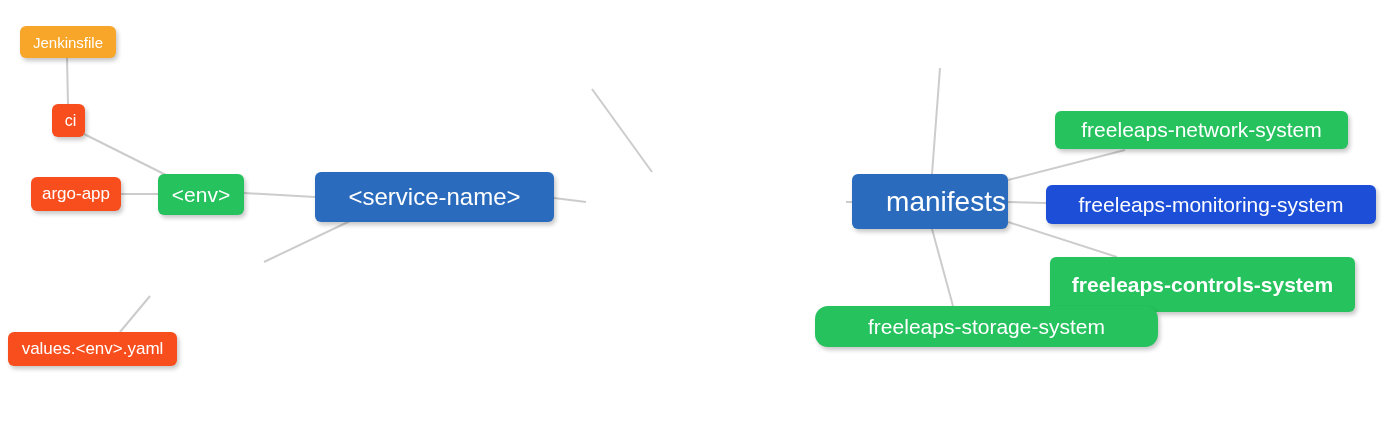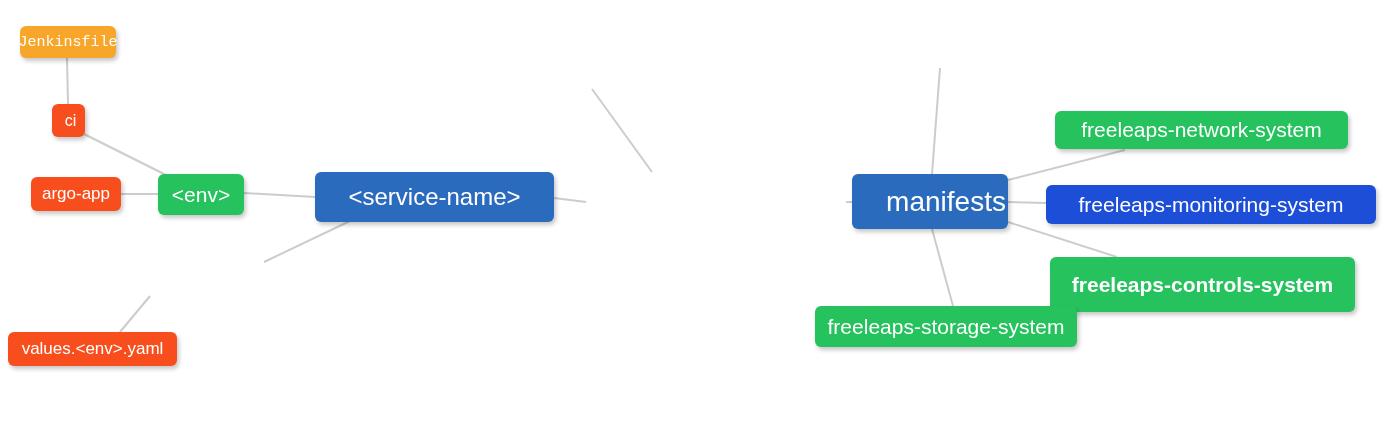--- a/index.html
+++ b/index.html
@@ -36,21 +36,21 @@
     color: #ffffff;
     border-radius: 6px;
     box-shadow: 2px 3px 4px rgba(0,0,0,0.22);
     white-space: nowrap;
     cursor: default;
     padding: 0 4px;
   }
   .blue   { background: #2a6bbd; }
   .green  { background: #25c25e; }
   .red    { background: #f84e1d; }
-  .orange { background: #f8a62a; font-family: Liberation Mono, monospace; }
+  .orange { background: #f8a62a; }
   .dark   { background: #3b3733; }
 </style>
 </head>
 <body>
 
 <div class="canvas">
 
   <svg class="edges" viewBox="0 0 1390 421">
     <line class="edge" x1="67" y1="58" x2="68" y2="104" stroke="#cccccc"></line>
     <line class="edge" x1="84" y1="134" x2="168" y2="176" stroke="#cccccc"></line>
@@ -85,15 +85,15 @@
 
   <div class="node blue" style="left: 852px; top: 174px; width: 156px; height: 55px; font-size: 28px; background-color: rgb(42, 107, 189); padding-left: 36px;">manifests</div>
 
 
   <div class="node green" style="left: 1055px; top: 111px; width: 293px; height: 38px; font-size: 21px; background-color: rgb(37, 194, 94);">freeleaps-network-system</div>
 
   <div class="node green" style="left: 1046px; top: 185px; width: 330px; height: 39px; font-size: 21px; background-color: #1d4ed8;">freeleaps-monitoring-system</div>
 
   <div class="node green" style="left: 1050px; top: 257px; width: 305px; height: 55px; font-size: 21px; background-color: rgb(37, 194, 94); font-weight: bold;">freeleaps-controls-system</div>
 
-  <div class="node green" style="left: 815px; top: 306px; width: 262px; height: 41px; font-size: 21px; background-color: rgb(37, 194, 94);">freeleaps-storage-system</div>
+  <div class="node green" style="left: 815px; top: 306px; width: 343px; height: 41px; font-size: 21px; background-color: rgb(37, 194, 94); border-radius: 13px;">freeleaps-storage-system</div>
 
 </div>
 
 </body></html>

